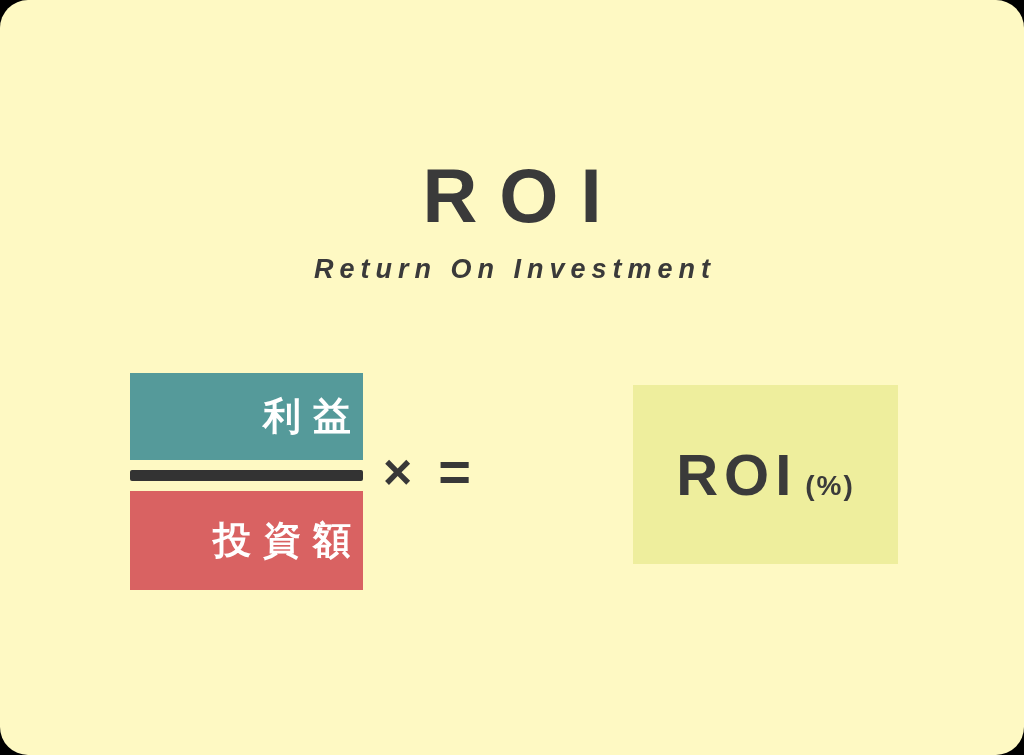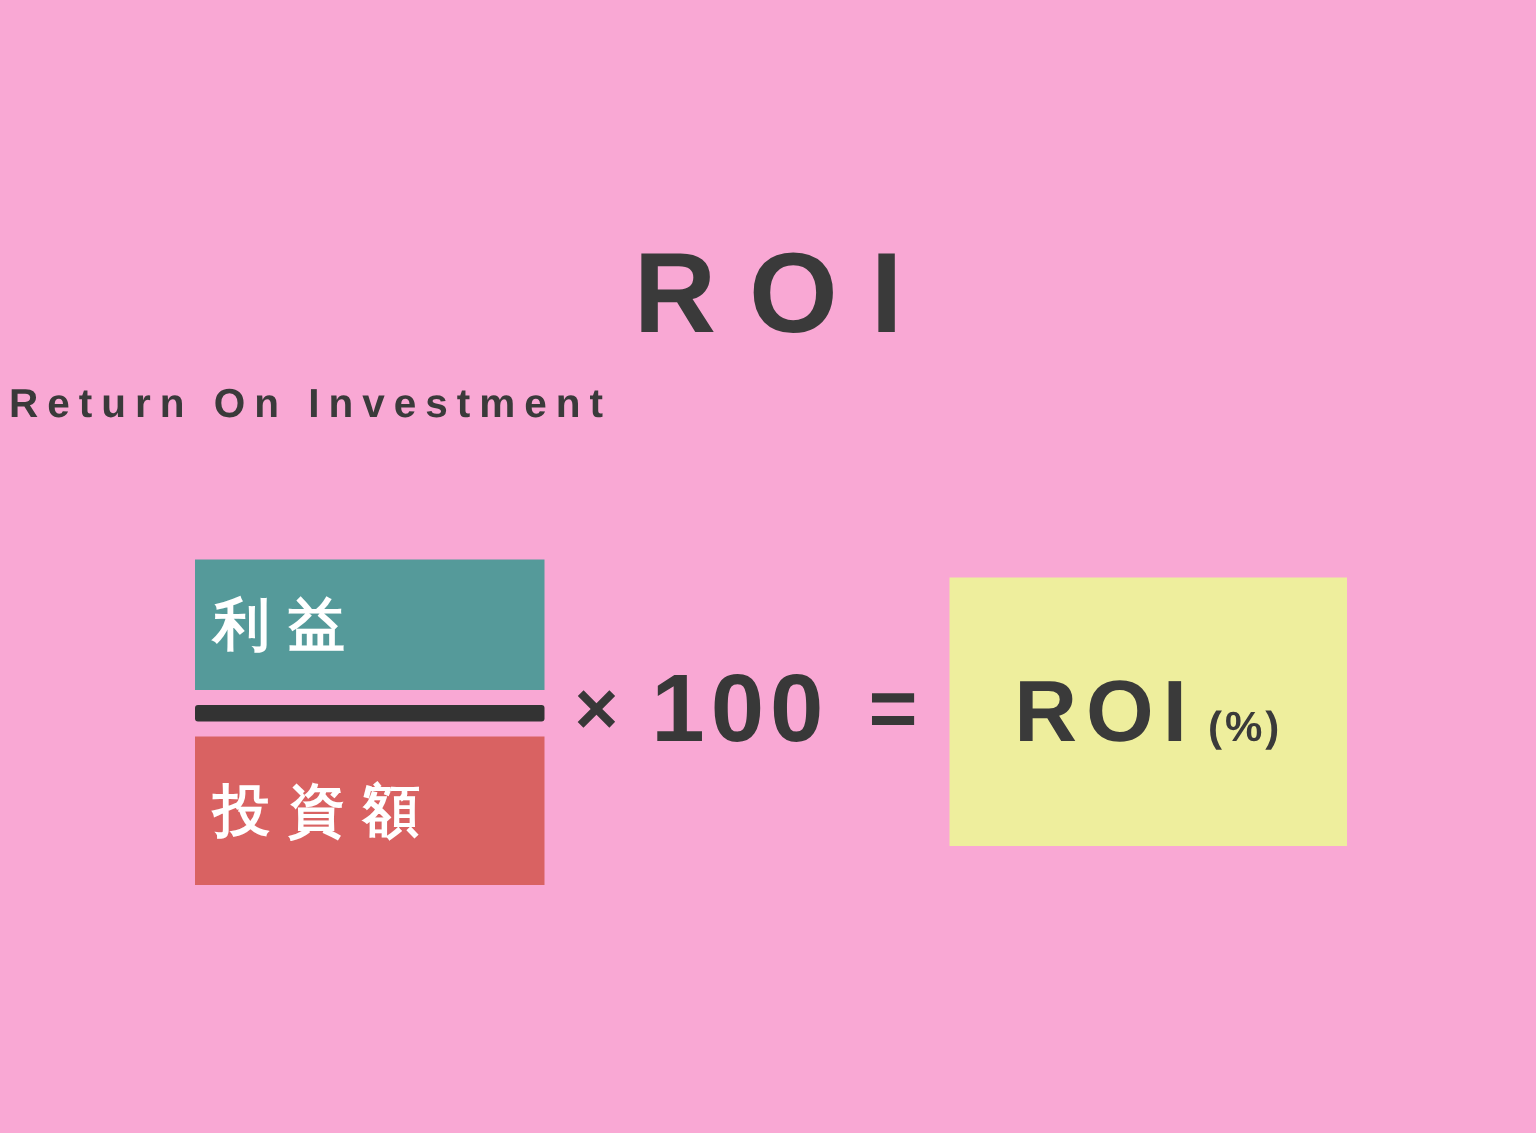--- a/index.html
+++ b/index.html
@@ -4,23 +4,24 @@
 <style>
   html, body {
     margin: 0;
     padding: 0;
     background: #000000;
   }
   .canvas {
     position: relative;
     width: 1024px;
     height: 755px;
-    background: #f9a8d4;
+    background: #fef9c3;
     overflow: hidden;
     font-family: "Liberation Sans", "DejaVu Sans", sans-serif;
+    border-radius: 28px;
   }
 
   
   .title {
     position: absolute;
     top: 158px;
     left: 0;
     width: 100%;
     text-align: center;
     padding-left: 22px; 
@@ -29,41 +30,43 @@
     line-height: 76px;
     font-weight: 900;
     letter-spacing: 22px;
     color: #3a3a3a;
   }
   .subtitle {
     position: absolute;
     top: 252px;
     left: 0;
     width: 100%;
+    text-align: center;
     padding-left: 6px;
     box-sizing: border-box;
     font-size: 27px;
     line-height: 34px;
     font-weight: 800;
     letter-spacing: 6px;
     color: #3a3a3a;
+    font-style: italic;
   }
 
   
   .fraction {
     position: absolute;
     left: 130px;
     top: 373px;
     width: 233px;
   }
   .frac-box {
     width: 233px;
     display: flex;
     align-items: center;
-    justify-content: flex-start;
+    justify-content: flex-end;
     color: #ffffff;
     font-weight: 800;
     font-size: 38px;
     letter-spacing: 12px;
     padding-left: 12px; 
     box-sizing: border-box;
   }
   .numerator {
     height: 87px;
     background: #559a9a;
@@ -160,21 +163,20 @@
       <span>利益</span>
     </div>
     <div class="frac-bar"></div>
     <div class="frac-box denominator">
       <span>投資額</span>
     </div>
   </div>
 
   <div class="operation">
     <span class="op-multiply">×</span>
-    <span class="op-factor">100</span>
     <span class="op-equals">=</span>
   </div>
 
   <div class="result-box">
     <div class="result-line1">
       <span class="result-title">ROI</span>
       <span class="result-unit">(%)</span>
     </div>
   </div>
 

